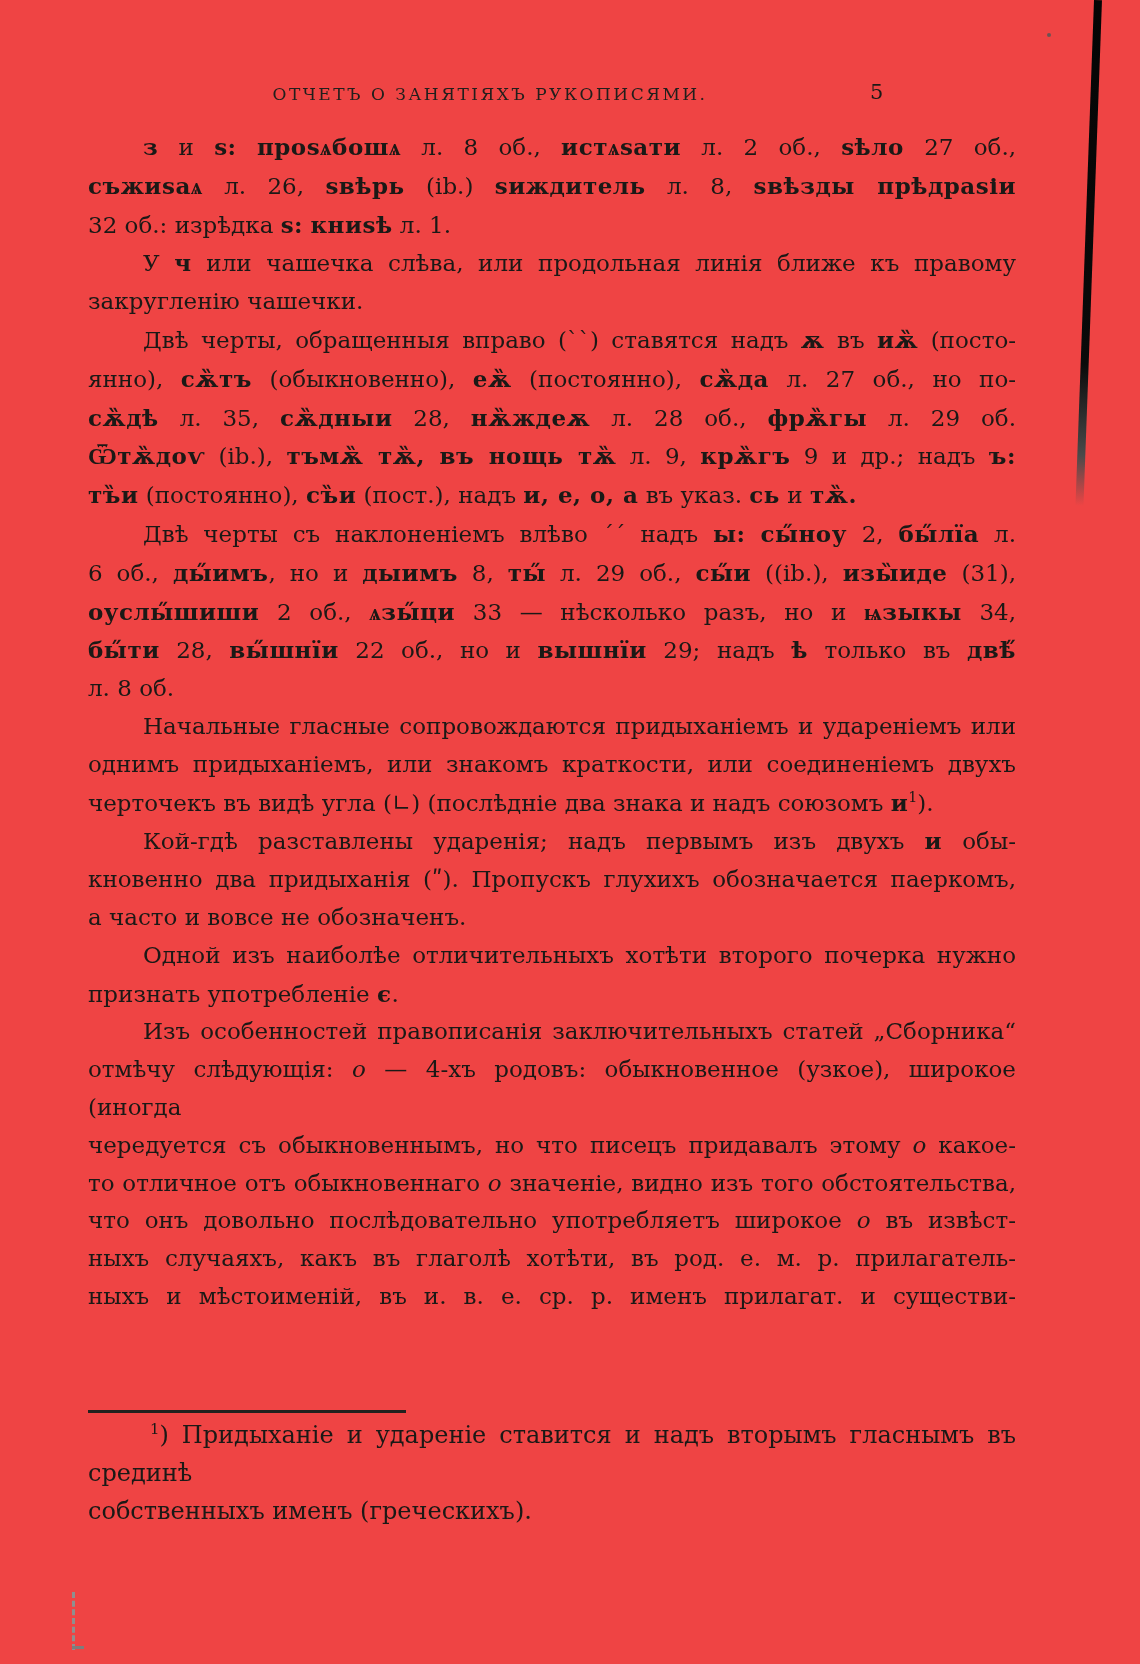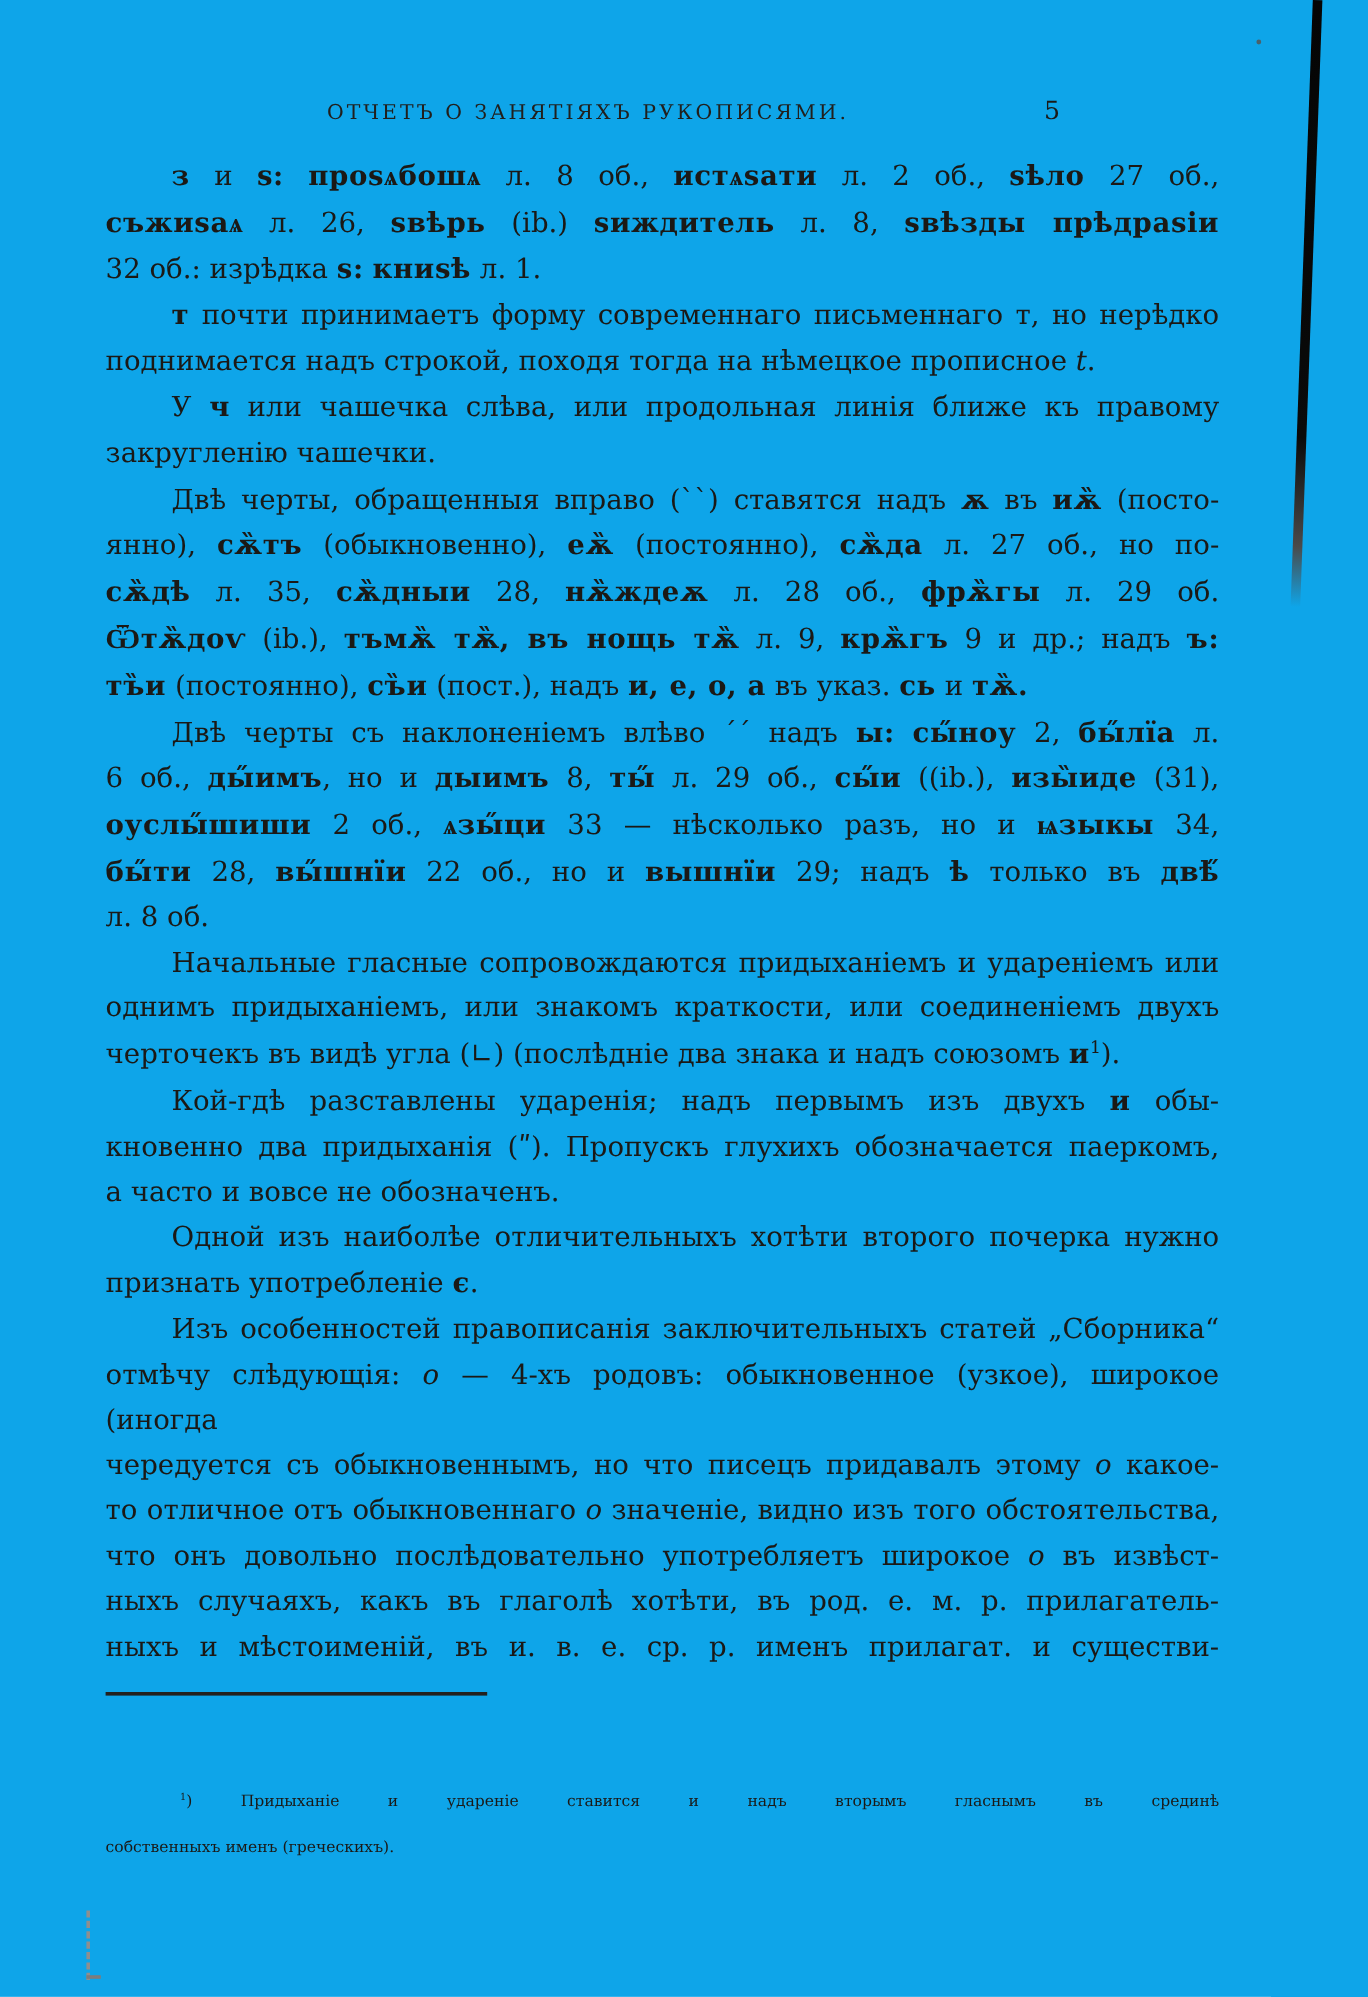--- a/index.html
+++ b/index.html
@@ -4,21 +4,21 @@
 <style>
   html,body { margin:0; padding:0; }
   body {
     width:1140px; height:1664px;
     background:#ffffff;
     font-family:"DejaVu Serif","Liberation Serif",serif;
     overflow:hidden;
   }
   .page {
     position:absolute; left:0; top:0; width:1140px; height:1664px;
-    background:#0ea5e9; color:#1b1916;
+    background:#ef4444; color:#1b1916;
   }
   
   .running-header { position:absolute; top:80px; left:88px; width:928px; height:34px; }
   .header-title {
     position:absolute; left:122px; width:560px; top:4px;
     text-align:center; font-size:17px; letter-spacing:2.5px;
     color:#211f1c;
   }
   .page-number { position:absolute; left:782px; top:0; font-size:21px; }
   
@@ -31,22 +31,22 @@
   .line.indent { text-indent:55px; }
   .cs { font-weight:bold; letter-spacing:0.5px; }
   .it { font-style:italic; }
   .sup { vertical-align:super; font-size:0.62em; line-height:0; }
   
   .footnote-rule {
     position:absolute; top:1410px; left:88px; width:318px; height:3px;
     background:#23211e;
   }
   .footnote-block {
-    position:absolute; top:1483px; left:88px; width:928px;
-    font-size:13px; line-height:38px; color:#1b1916;
+    position:absolute; top:1416px; left:88px; width:928px;
+    font-size:24px; line-height:38px; color:#1b1916;
   }
   .footnote-block .line.indent { text-indent:62px; }
   
   .scan-edge {
     position:absolute; top:0; left:1094px; width:8px; height:506px;
     background:linear-gradient(to bottom,#050505 0%,#0a0a0a 72%,#4a4a4a 90%,rgba(80,80,80,0) 100%);
     transform:rotate(2.1deg); transform-origin:top left;
   }
   .corner-mark {
     position:absolute; left:72px; top:1592px; width:12px; height:58px;
@@ -67,24 +67,20 @@
   <div class="running-header">
     <div class="header-title">ОТЧЕТЪ О ЗАНЯТІЯХЪ РУКОПИСЯМИ.</div>
     <div class="page-number">5</div>
   </div>
 
   <div class="text-block" id="text-block">
       <div class="para">
         <div class="line indent"><span class="cs">з</span><span> и </span><span class="cs">ѕ:</span><span> </span><span class="cs">проѕѧбошѧ</span><span> л. 8 об., </span><span class="cs">истѧѕати</span><span> л. 2 об., </span><span class="cs">ѕѣло</span><span> 27 об.,</span></div>
         <div class="line"><span class="cs">съжиѕаѧ</span><span> л. 26, </span><span class="cs">ѕвѣрь</span><span> (ib.) </span><span class="cs">ѕиждитель</span><span> л. 8, </span><span class="cs">ѕвѣзды прѣдраѕіи</span></div>
         <div class="line last"><span>32 об.: изрѣдка </span><span class="cs">ѕ:</span><span> </span><span class="cs">книѕѣ</span><span> л. 1.</span></div>
-      </div>
-      <div class="para">
-        <div class="line indent"><span class="cs">т</span><span> почти принимаетъ форму современнаго письменнаго т, но нерѣдко</span></div>
-        <div class="line last"><span>поднимается надъ строкой, походя тогда на нѣмецкое прописное </span><span class="it">t</span><span>.</span></div>
       </div>
       <div class="para">
         <div class="line indent"><span>У </span><span class="cs">ч</span><span> или чашечка слѣва, или продольная линія ближе къ правому</span></div>
         <div class="line last"><span>закругленію чашечки.</span></div>
       </div>
       <div class="para">
         <div class="line indent"><span>Двѣ черты, обращенныя вправо (``) ставятся надъ </span><span class="cs">ѫ</span><span> въ </span><span class="cs">иѫ̏</span><span> (посто-</span></div>
         <div class="line"><span>янно), </span><span class="cs">сѫ̏тъ</span><span> (обыкновенно), </span><span class="cs">еѫ̏</span><span> (постоянно), </span><span class="cs">сѫ̏да</span><span> л. 27 об., но по-</span></div>
         <div class="line"><span class="cs">сѫ̏дѣ</span><span> л. 35, </span><span class="cs">сѫ̏дныи</span><span> 28, </span><span class="cs">нѫ̏ждеѫ</span><span> л. 28 об., </span><span class="cs">фрѫ̏гы</span><span> л. 29 об.</span></div>
         <div class="line"><span class="cs">Ѿтѫ̏доѵ</span><span> (ib.), </span><span class="cs">тъмѫ̏ тѫ̏, въ нощь тѫ̏</span><span> л. 9, </span><span class="cs">крѫ̏гъ</span><span> 9 и др.; надъ </span><span class="cs">ъ:</span></div>

